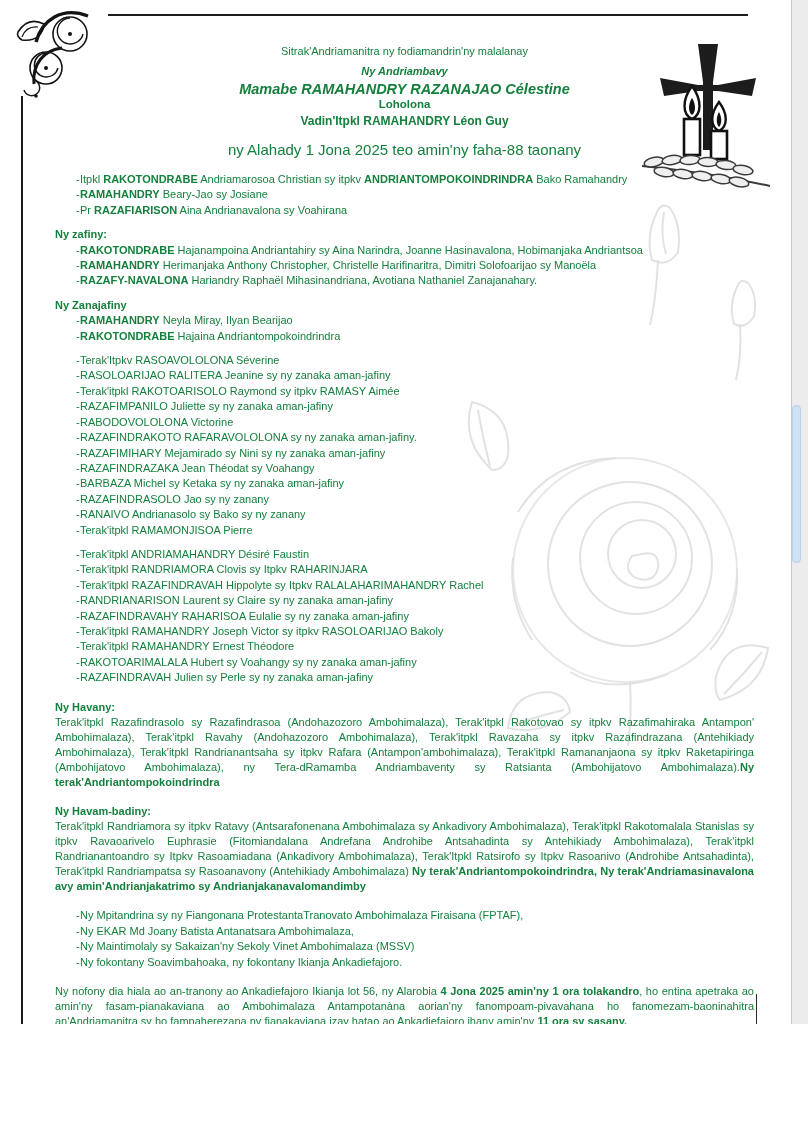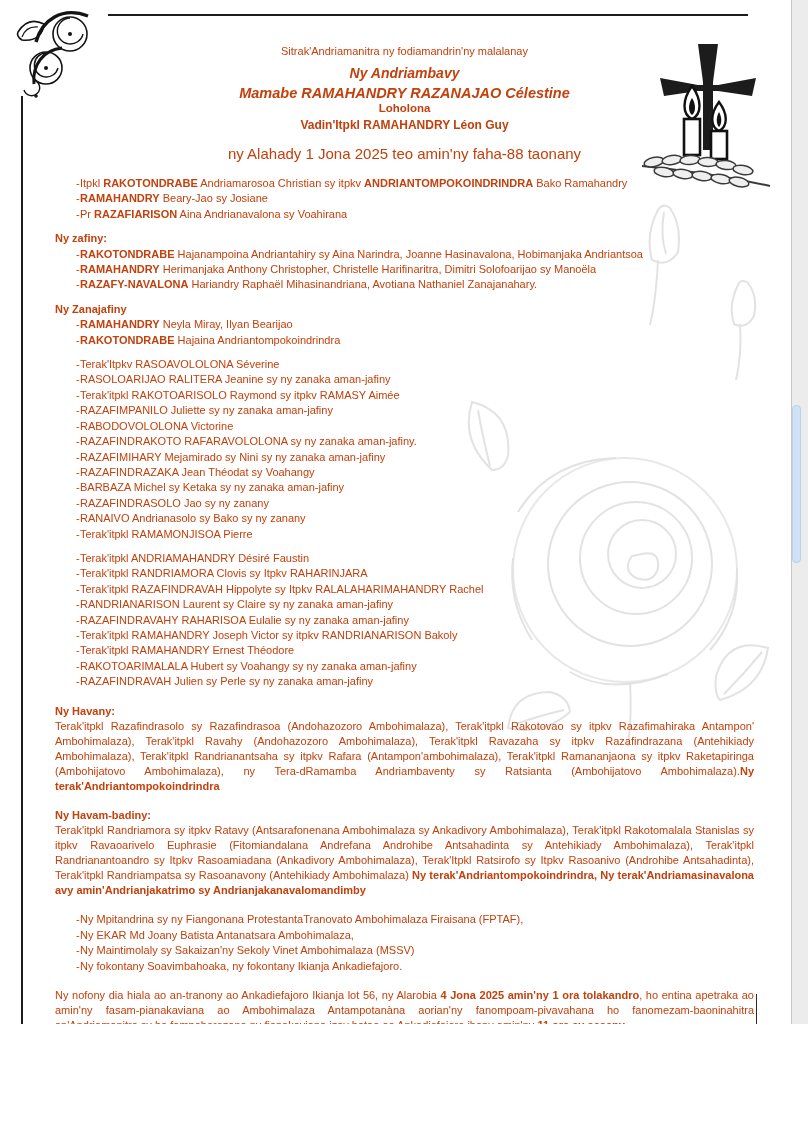--- a/index.html
+++ b/index.html
@@ -1,32 +1,32 @@
 <!DOCTYPE html>
 <html><head>
 <meta charset="utf-8">
 <style>
   html,body{margin:0;padding:0;background:#ffffff;}
   .canvas{position:relative;width:808px;height:1024px;background:#ffffff;overflow:hidden;
-          font-family:"Liberation Sans", sans-serif;color:#c2410c;text-decoration:underline;}
+          font-family:"Liberation Sans", sans-serif;color:#15803d;text-decoration:underline;}
   
   .top-rule{position:absolute;left:108px;top:14px;width:640px;height:2px;background:#1c1c1c;}
   .left-rule{position:absolute;left:21px;top:96px;width:2px;height:988px;background:#1c1c1c;}
   .br-rule-h{position:absolute;left:662px;top:1081px;width:66px;height:1.4px;background:#2a2a2a;}
   .br-rule-v{position:absolute;left:756px;top:994px;width:1.4px;height:40px;background:#2a2a2a;}
   
   .flourish-tl{position:absolute;left:6px;top:4px;}
   .flourish-br{position:absolute;left:668px;top:1008px;}
   .cross-art{position:absolute;left:636px;top:40px;}
   .watermark{position:absolute;left:420px;top:140px;opacity:.85;pointer-events:none;}
   
   .content{position:absolute;left:55px;top:0;width:699px;z-index:2;}
   .hdr{text-align:center;padding-top:45px;}
   .h-line1{font-size:11px;margin-bottom:8px;}
-  .h-line2{font-size:14px;font-weight:bold;font-style:italic;margin-bottom:4px;}
+  .h-line2{font-size:11px;font-weight:bold;font-style:italic;margin-bottom:4px;}
   .h-name{font-size:14.5px;font-weight:bold;font-style:italic;margin-bottom:1px;}
   .h-title{font-size:11.5px;font-weight:bold;margin-bottom:4px;}
   .h-spouse{font-size:12px;font-weight:bold;margin-bottom:13px;}
   .h-date{font-size:15px;}
   .sec{margin-top:9px;font-size:11px;}
   .sec.sp-lg{margin-top:14px;}
   .sec-h{font-weight:bold;line-height:15.4px;}
   .li{display:flex;line-height:15.4px;}
   .li .dash{flex:0 0 25px;padding-left:21px;box-sizing:border-box;}
   .li .txt{flex:1;}
@@ -239,21 +239,21 @@
           <div class="li">
             <span class="dash">-</span>
             <span class="txt"><span>RANDRIANARISON Laurent sy Claire sy ny zanaka aman-jafiny</span></span>
           </div>
           <div class="li">
             <span class="dash">-</span>
             <span class="txt"><span>RAZAFINDRAVAHY RAHARISOA Eulalie sy ny zanaka aman-jafiny</span></span>
           </div>
           <div class="li">
             <span class="dash">-</span>
-            <span class="txt"><span>Terak'itpkl RAMAHANDRY Joseph Victor sy itpkv RANDRIANARISON Bakoly</span></span>
+            <span class="txt"><span>Terak'itpkl RAMAHANDRY Joseph Victor sy itpkv RASOLOARIJAO Bakoly</span></span>
           </div>
           <div class="li">
             <span class="dash">-</span>
             <span class="txt"><span>Terak'itpkl RAMAHANDRY Ernest Théodore</span></span>
           </div>
           <div class="li">
             <span class="dash">-</span>
             <span class="txt"><span>RAKOTOARIMALALA Hubert sy Voahangy sy ny zanaka aman-jafiny</span></span>
           </div>
           <div class="li">

